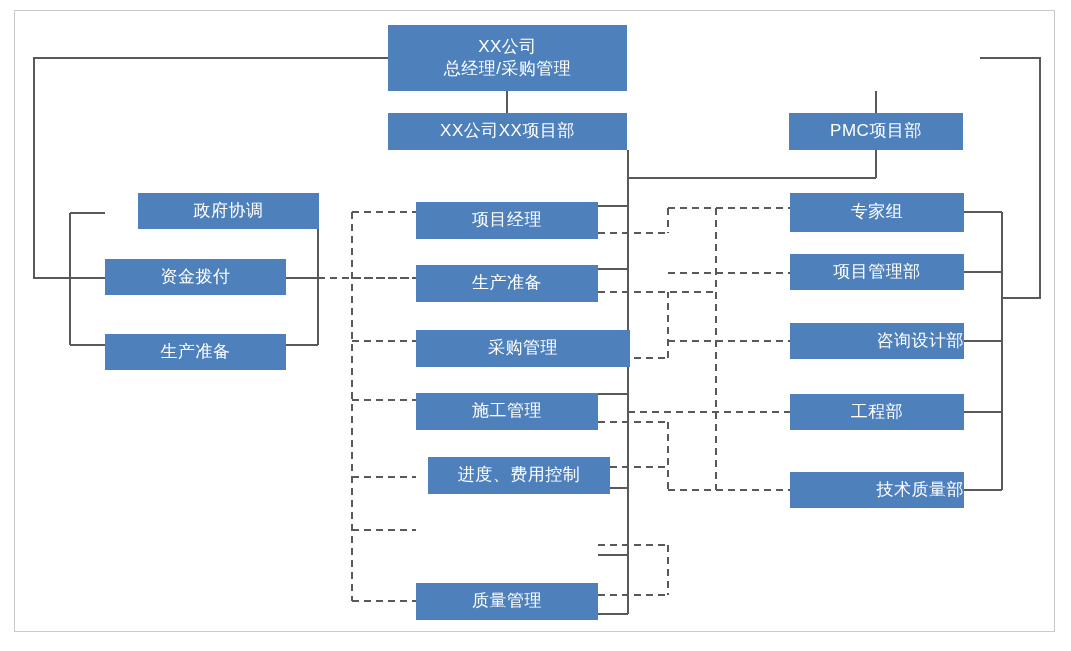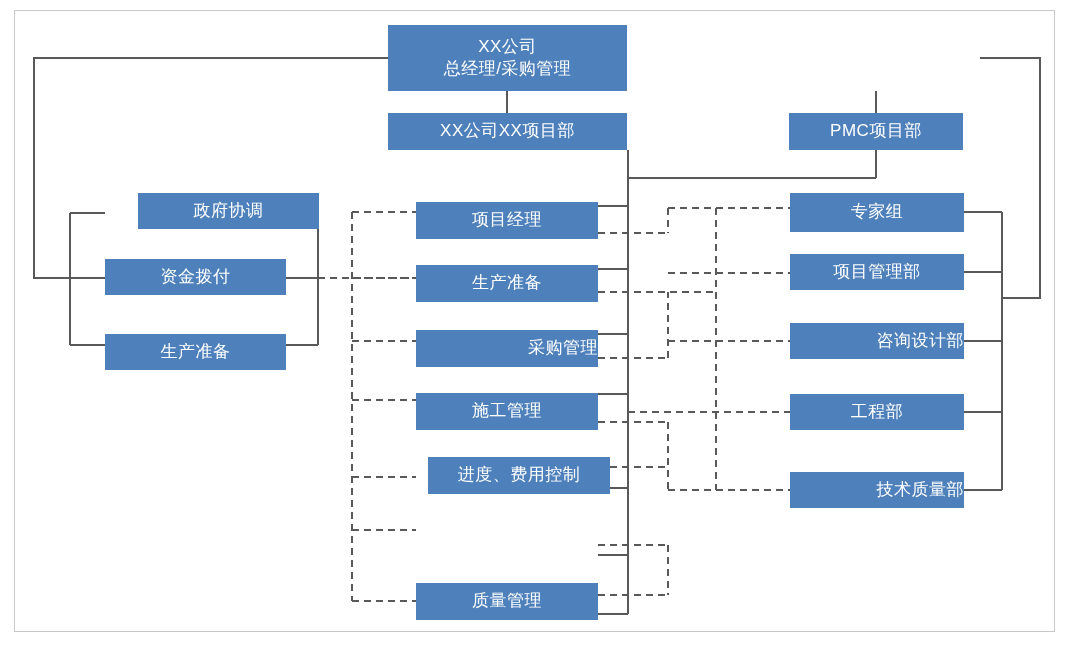--- a/index.html
+++ b/index.html
@@ -162,21 +162,21 @@
   <div class="node" style="left:105px; top:326px; width:181px; height:36px;margin-top:8px;">
     <span class="ln">生产准备</span>
   </div>
 
   <div class="node" style="left:416px; top:202px; width:182px; height:37px;">
     <span class="ln">项目经理</span>
   </div>
   <div class="node" style="left:416px; top:265px; width:182px; height:37px;">
     <span class="ln">生产准备</span>
   </div>
-  <div class="node" style="left:416px; top:330px; width:182px; height:37px;align-items:flex-end;">
+  <div class="node" style="left:416px; top:330px; width:214px; height:37px;">
     <span class="ln">采购管理</span>
   </div>
   <div class="node" style="left:416px; top:393px; width:182px; height:37px;">
     <span class="ln">施工管理</span>
   </div>
   <div class="node" style="left:416px; top:457px; width:182px; height:37px;margin-left:12px;">
     <span class="ln">进度、费用控制</span>
   </div>
   <div class="node" style="left:416px; top:583px; width:182px; height:37px;">
     <span class="ln">质量管理</span>

